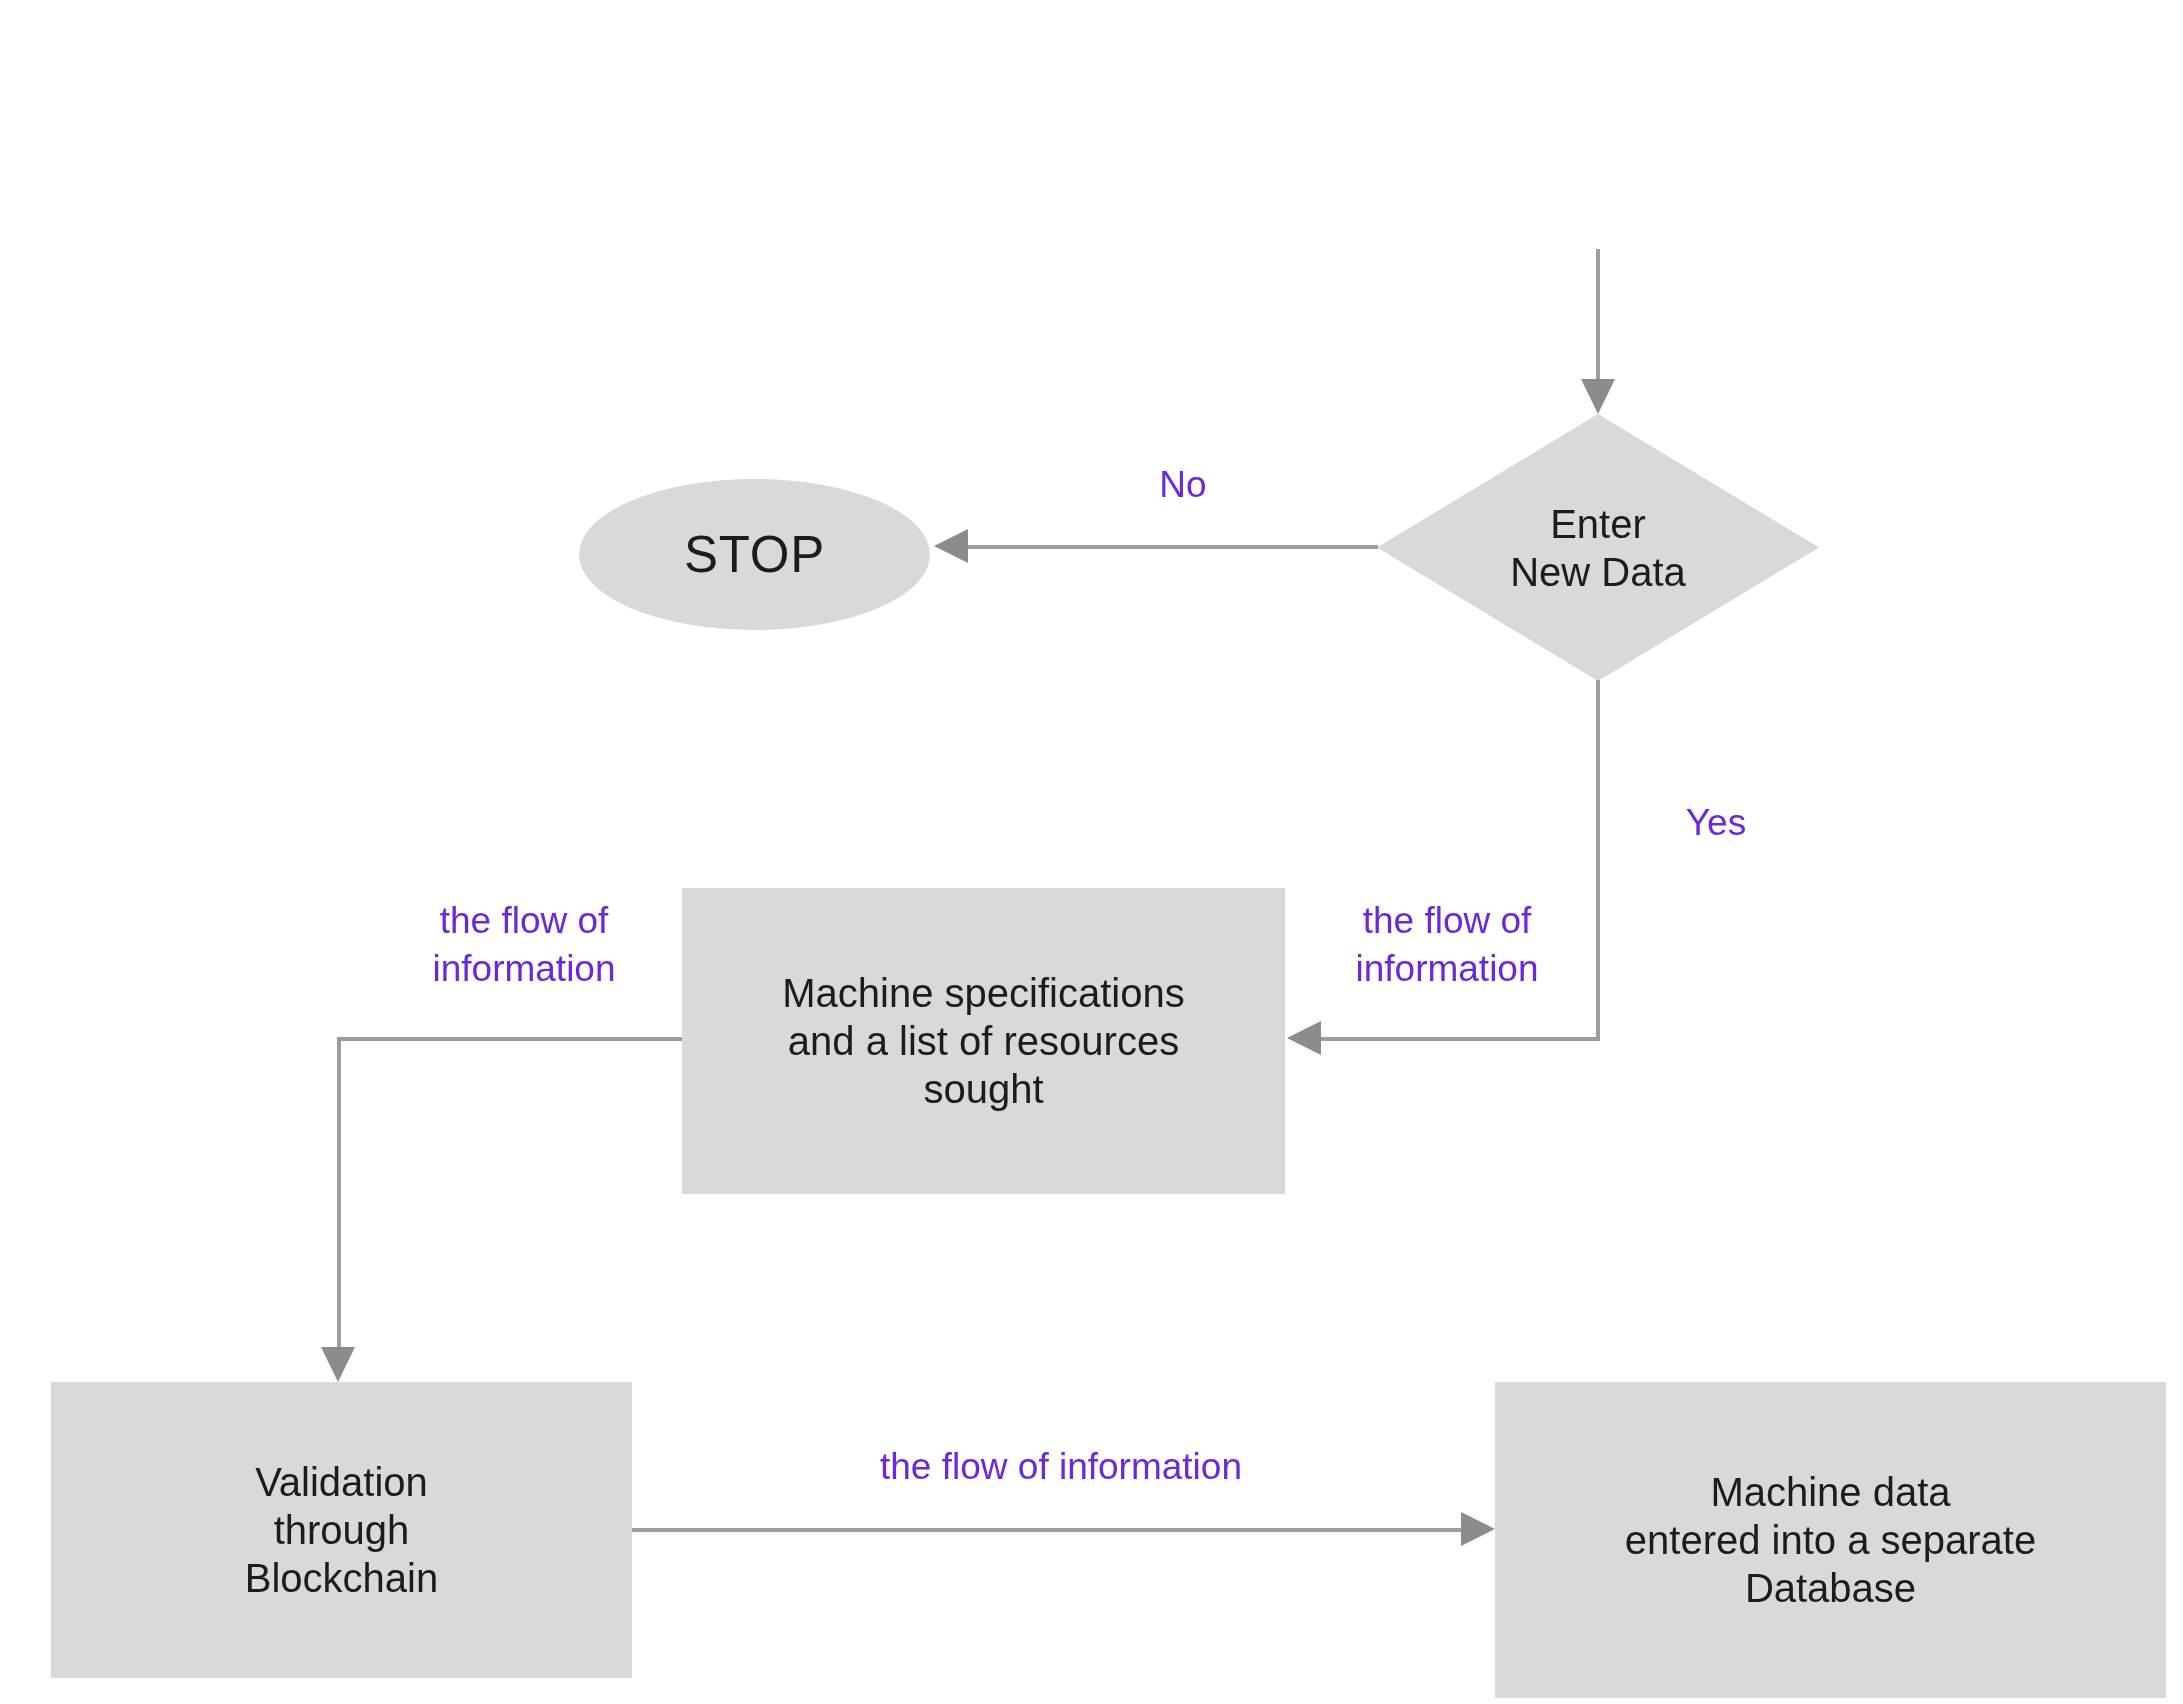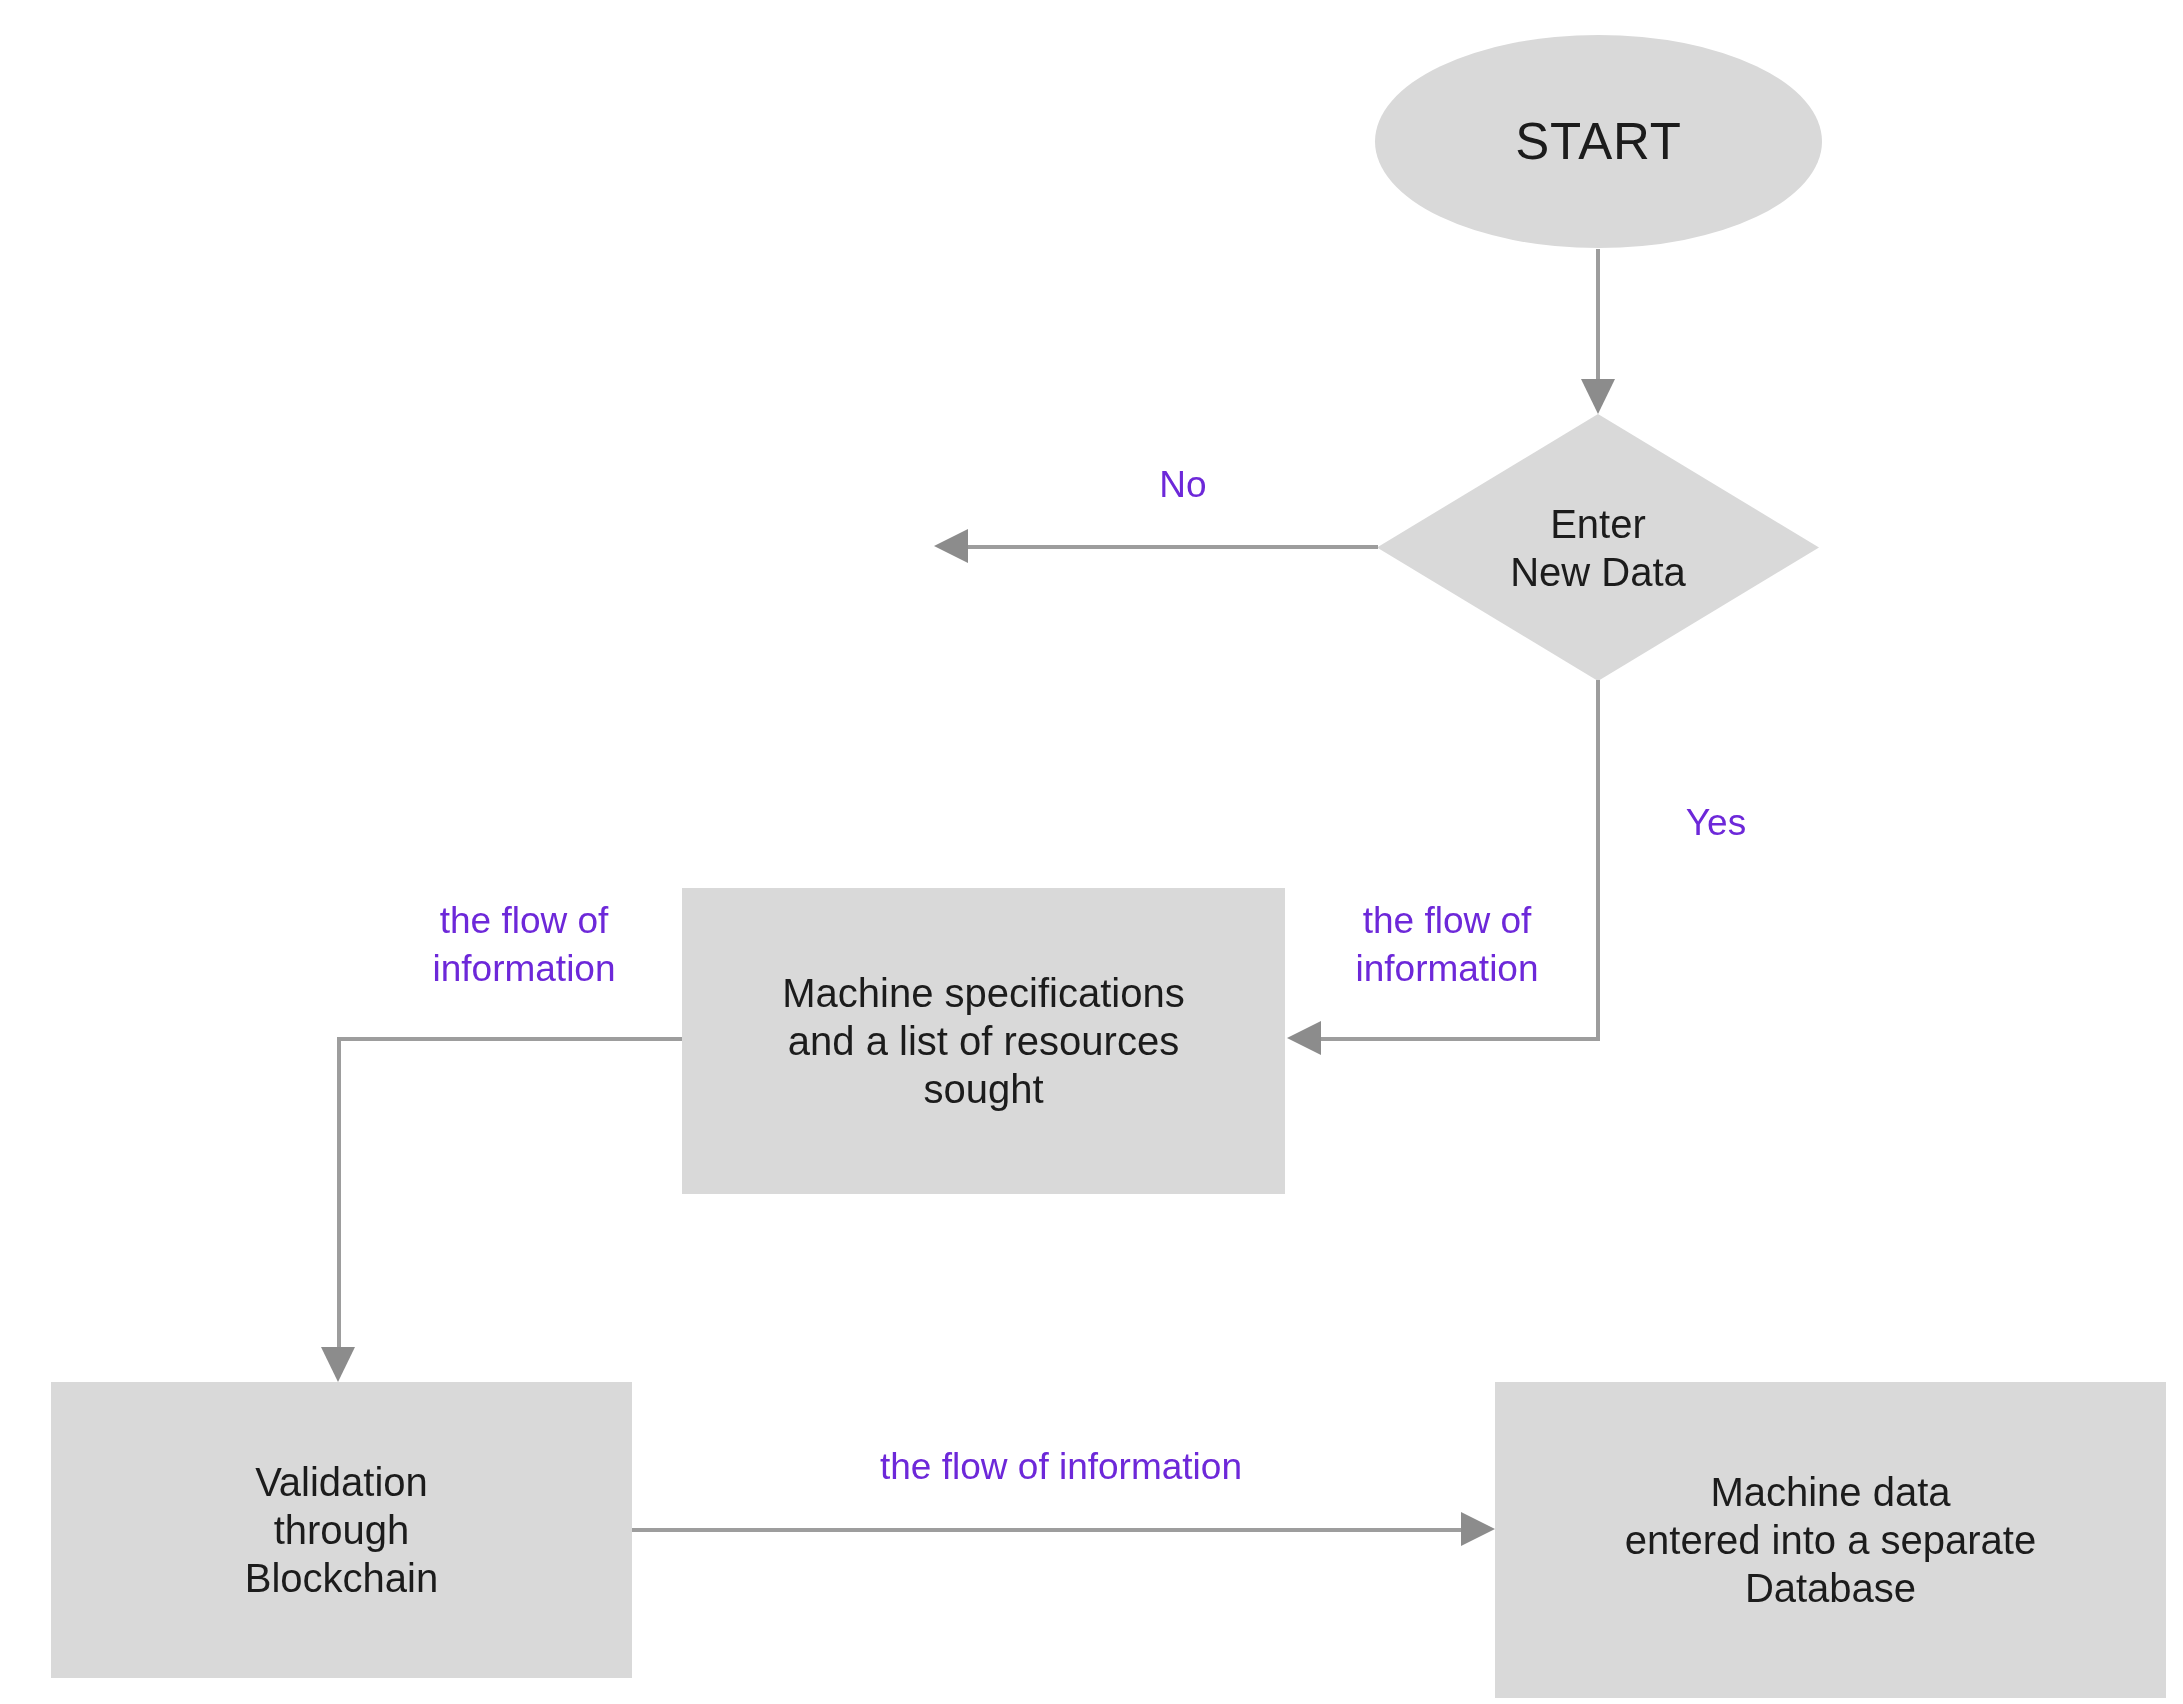--- a/index.html
+++ b/index.html
@@ -68,36 +68,36 @@
     text-align: center;
     white-space: pre-line;
     color: #6d28d9;
   }
 </style>
 </head>
 <body>
 
 <div id="canvas">
 
-  <div class="node ellipse" style="left:1375px; top:35px; width:447px; height:213px;">
-    <span class="terminal-label">START</span>
-  </div>
 
   <div class="edge-line" style="left:1596px; top:249px; width:3.9px; height:131px;"></div>
   <div class="arrowhead arrow-down" style="left:1581px; top:379px;"></div>
 
   <div class="node diamond" style="left:1377px; top:414px; width:442px; height:267px;">
     <span class="node-label">Enter
 New Data</span>
   </div>
 
   <div class="edge-line" style="left:968px; top:545px; width:410px; height:3.9px;"></div>
   <div class="arrowhead arrow-left" style="left:934px; top:529px;"></div>
   <div class="flow-label" style="left:1106px; top:461px; width:154px;">No</div>
 
+  <div class="node ellipse" style="left:579px; top:479px; width:351px; height:151px;">
+    <span class="terminal-label">STOP</span>
+  </div>
 
   <div class="flow-label" style="left:1639px; top:799px; width:154px;">Yes</div>
   <div class="edge-line" style="left:1596px; top:680px; width:3.9px; height:361px;"></div>
   <div class="edge-line" style="left:1320px; top:1037px; width:280px; height:3.9px;"></div>
   <div class="arrowhead arrow-left" style="left:1287px; top:1021px;"></div>
   <div class="flow-label" style="left:1293px; top:897px; width:308px;">the flow of
 information</div>
 
   <div class="node" style="left:682px; top:888px; width:603px; height:306px;">
     <span class="node-label">Machine specifications

